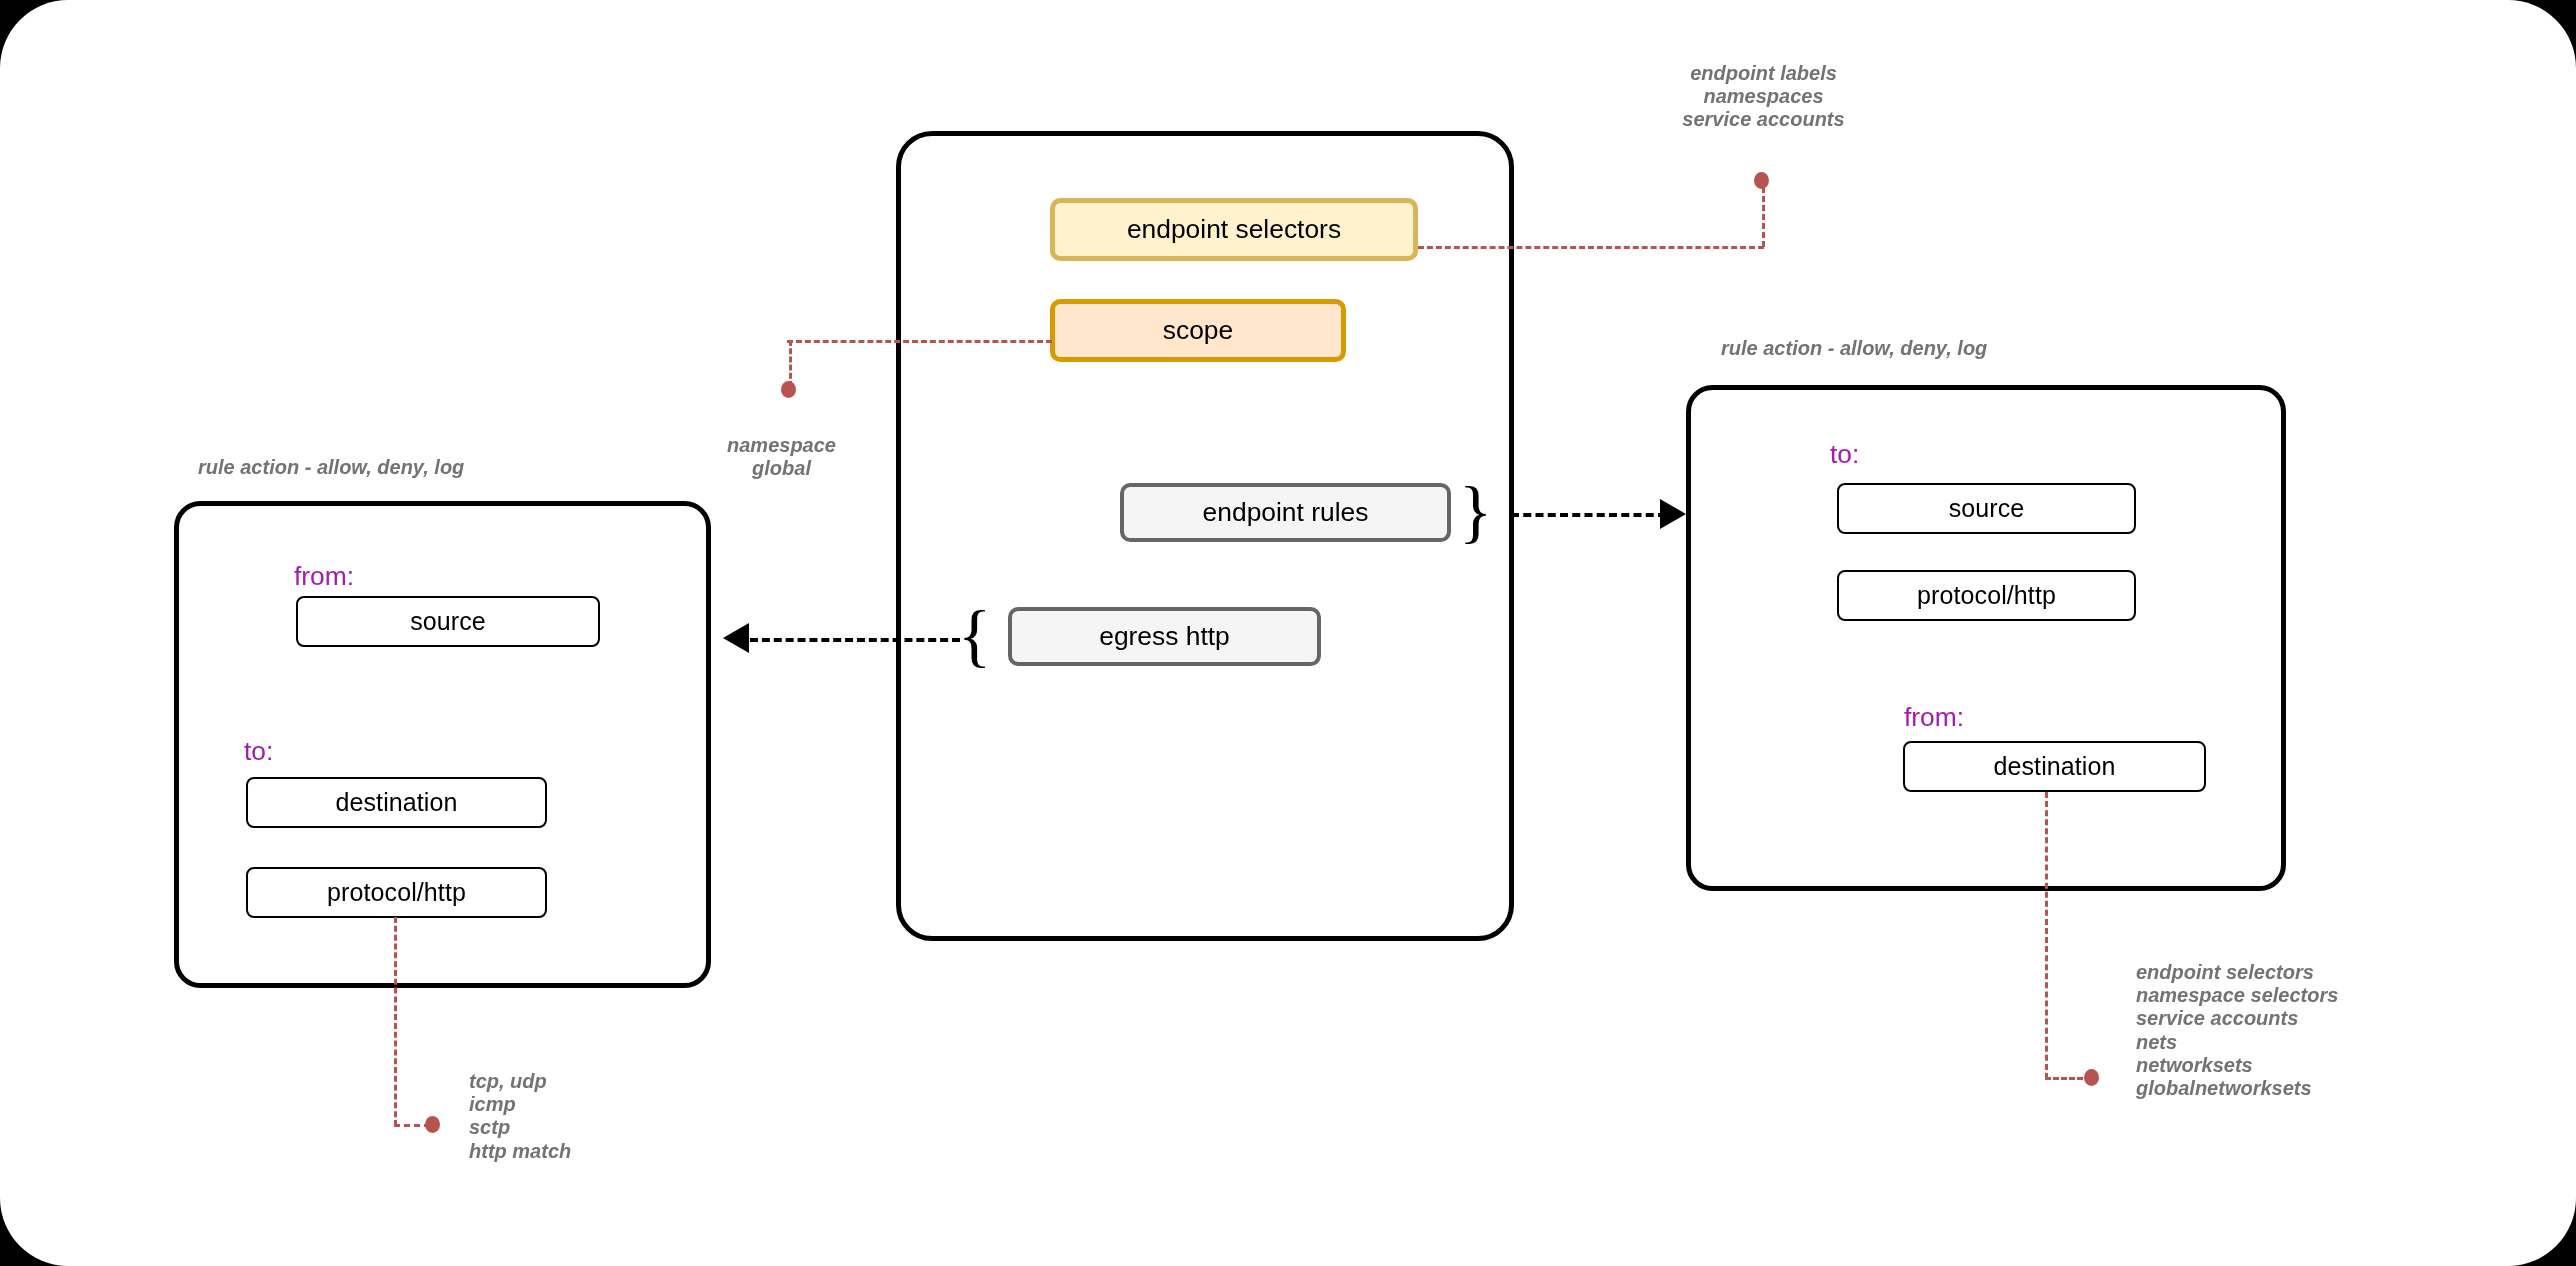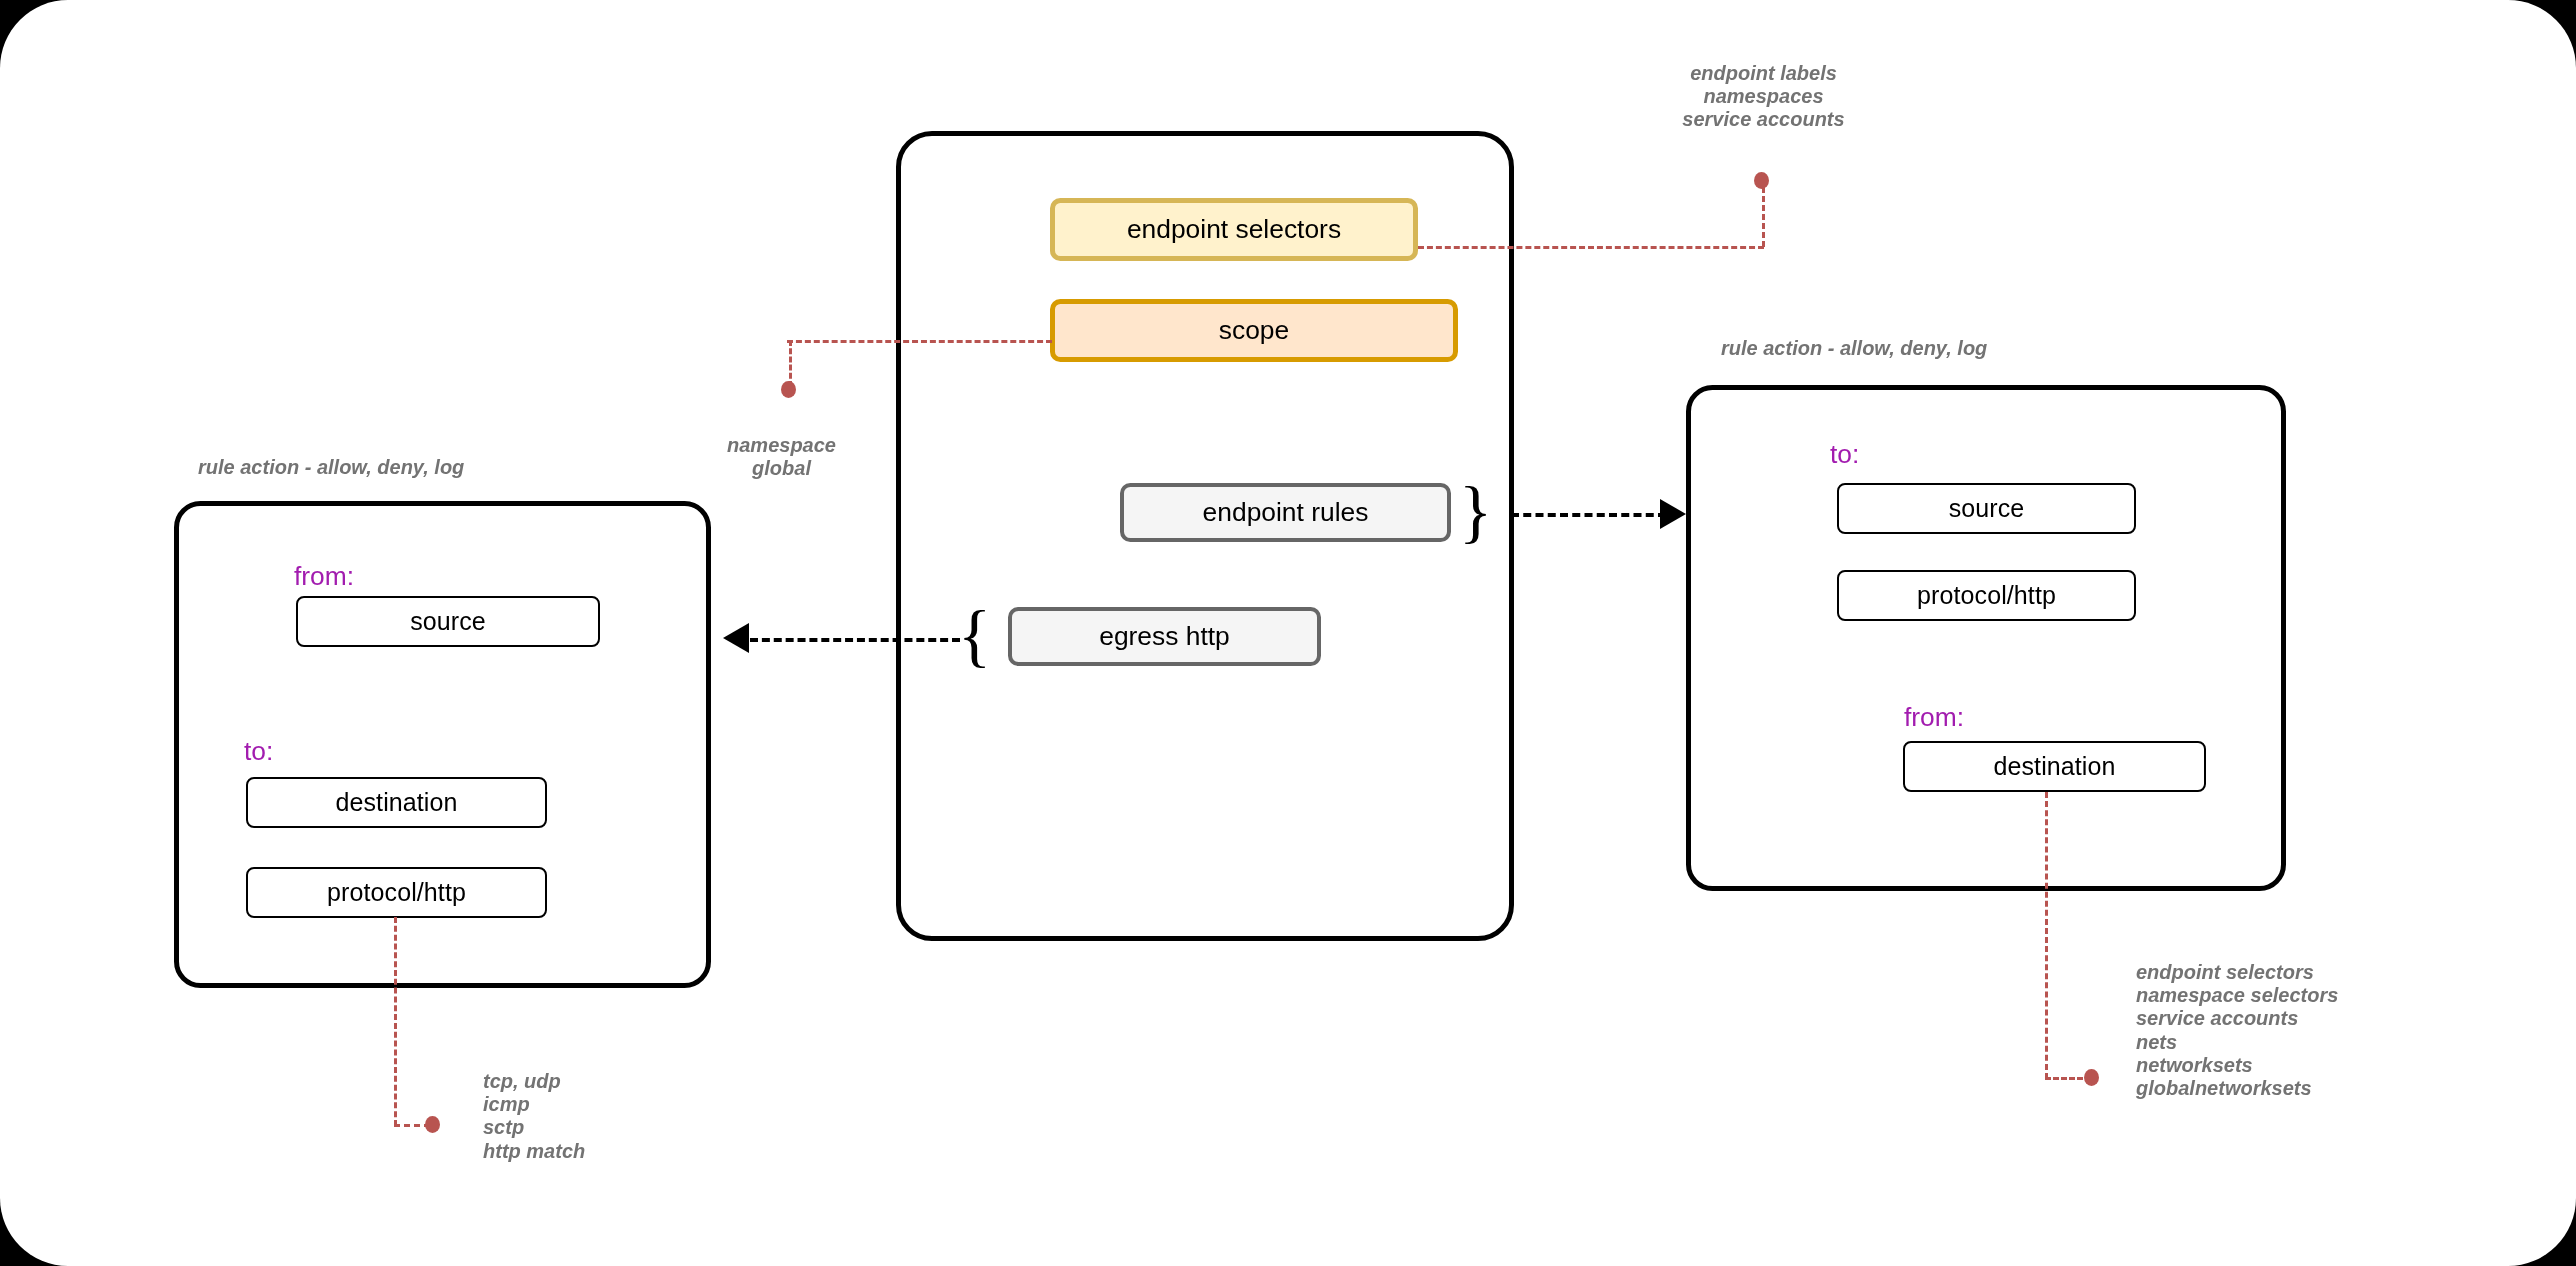--- a/index.html
+++ b/index.html
@@ -58,21 +58,21 @@
 </head>
 <body>
 
 <div id="root">
  <div id="canvas">
 
   <div class="panel panel-tall" style="left:896px;top:131px;width:618px;height:810px;"></div>
 
   <div class="cbox cbox-yellow" style="left:1050px;top:198px;width:368px;height:63px;">endpoint selectors</div>
 
-  <div class="cbox cbox-orange" style="left:1050px;top:299px;width:408px;height:63px;">scope</div>
+  <div class="cbox cbox-orange" style="left:1050px;top:299px;width:296px;height:63px;">scope</div>
 
   <div class="cbox cbox-grey" style="left:1120px;top:483px;width:331px;height:59px;">endpoint rules</div>
 
   <div class="brace" style="left:1459px;top:478px;">}</div>
 
   <div class="cbox cbox-grey" style="left:1008px;top:607px;width:313px;height:59px;">egress http</div>
 
   <div class="brace" style="left:958px;top:602px;">{</div>
 
   <div class="ann" style="left:198px;top:456px;">rule action - allow, deny, log</div>
@@ -118,21 +118,21 @@
 
   <div class="rline-h" style="left:787px;top:340px;width:265px;"></div>
   <div class="rline-v" style="left:789px;top:340px;height:47px;"></div>
   <div class="rdot" style="left:781px;top:381px;"></div>
   <div class="ann center" style="left:701px;top:434px;width:161px;">namespace
 global</div>
 
   <div class="rline-v" style="left:394px;top:917px;height:209px;"></div>
   <div class="rline-h" style="left:394px;top:1124px;width:36px;"></div>
   <div class="rdot" style="left:425px;top:1116px;"></div>
-  <div class="ann right" style="left:483px;top:1070px;width:241px;">tcp, udp
+  <div class="ann right" style="left:469px;top:1070px;width:241px;">tcp, udp
 icmp
 sctp
 http match</div>
 
   <div class="rline-v" style="left:2045px;top:792px;height:287px;"></div>
   <div class="rline-h" style="left:2045px;top:1077px;width:46px;"></div>
   <div class="rdot" style="left:2084px;top:1069px;"></div>
   <div class="ann right" style="left:2136px;top:961px;width:322px;">endpoint selectors
 namespace selectors
 service accounts

